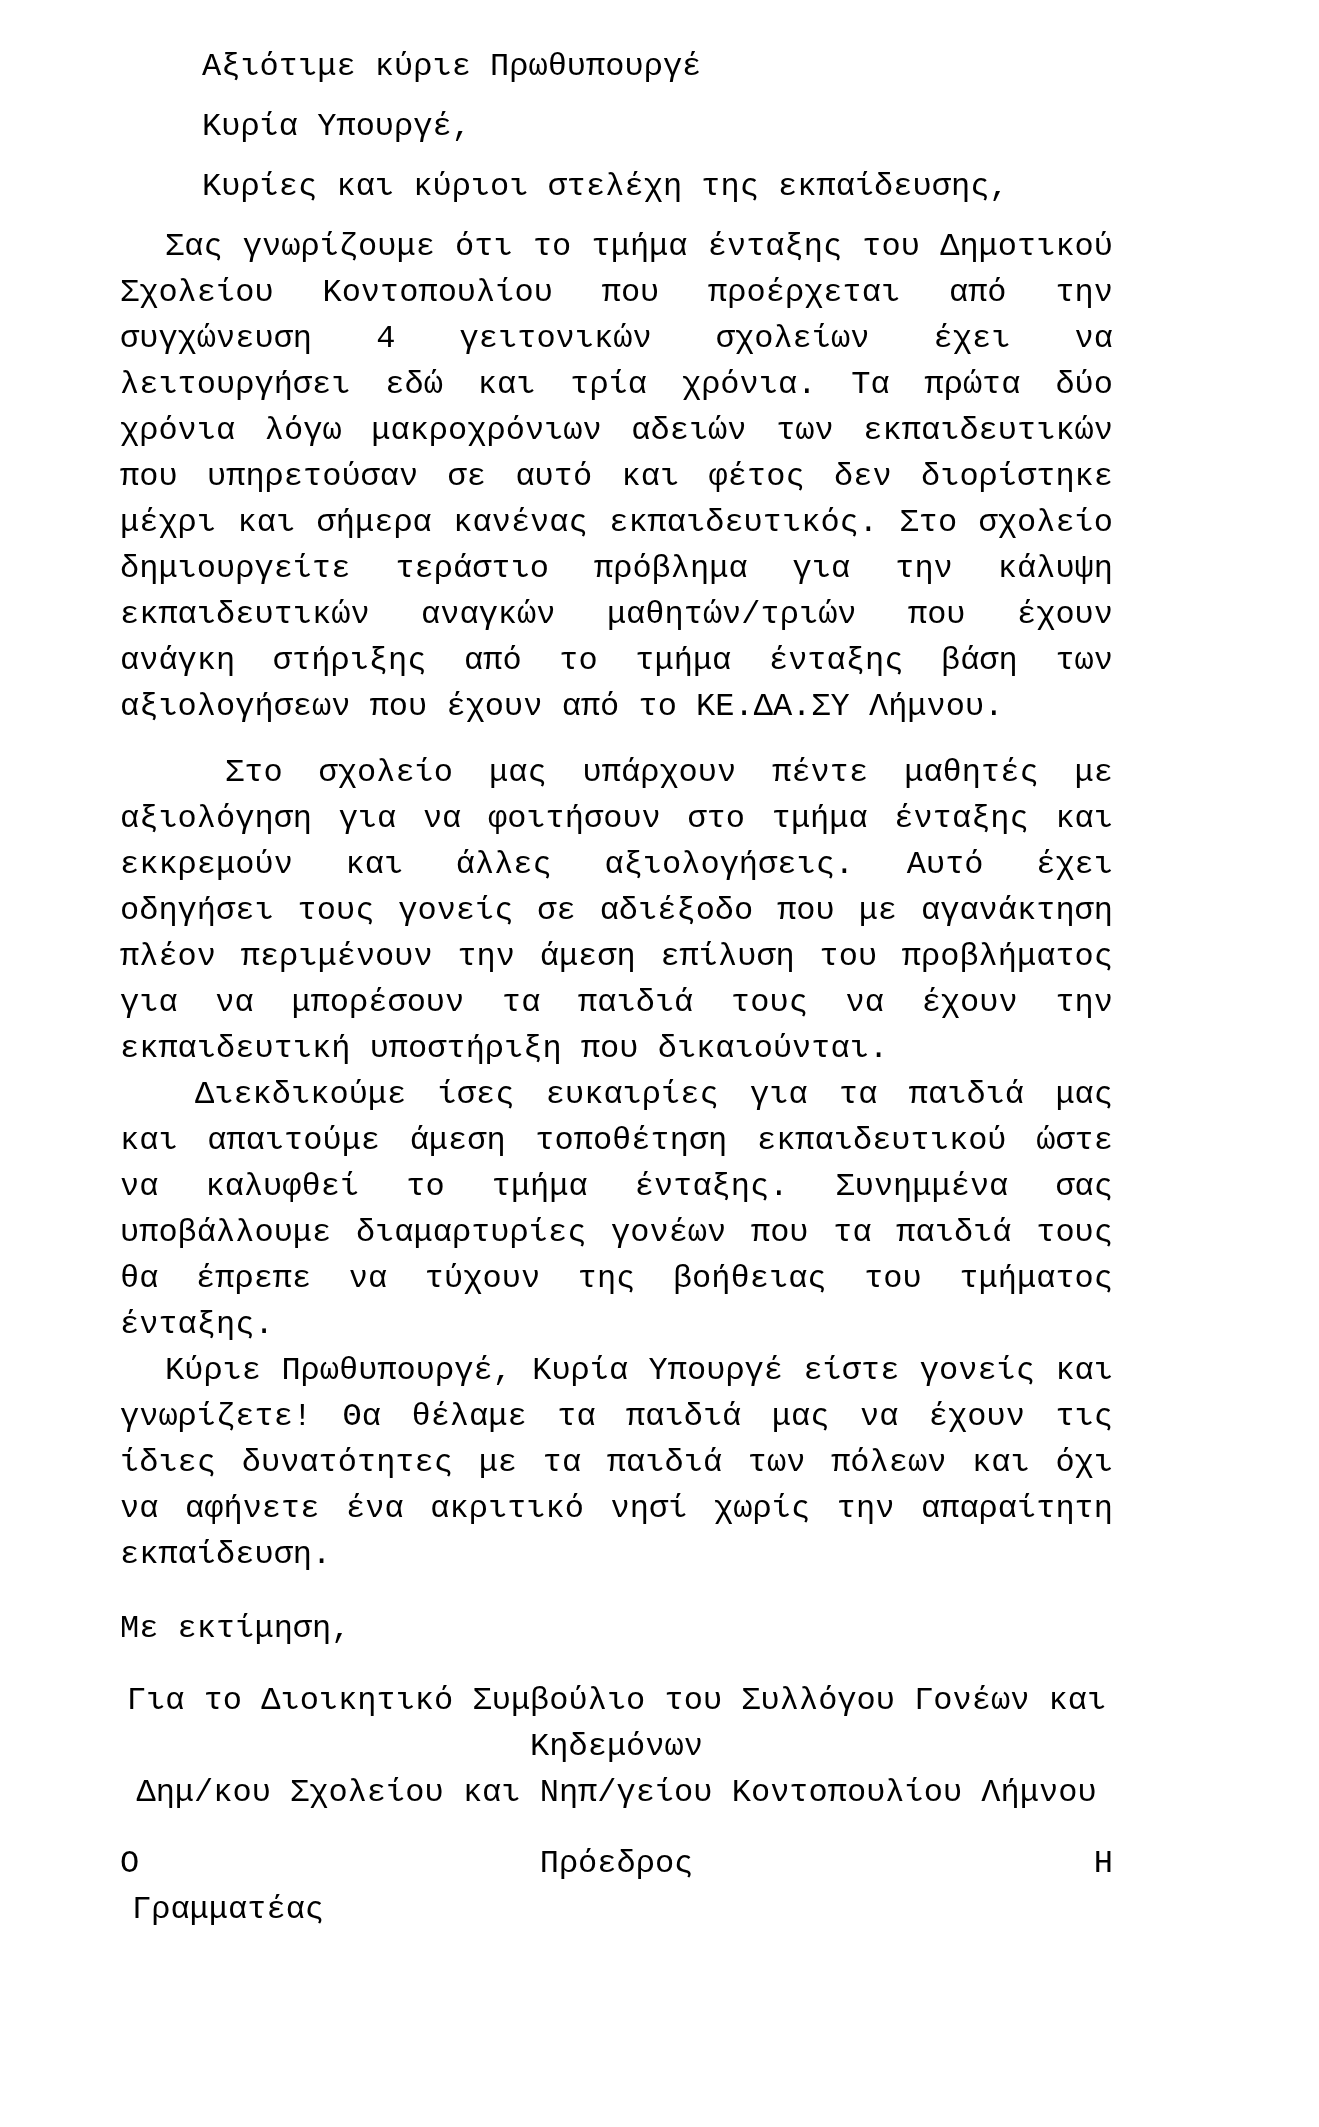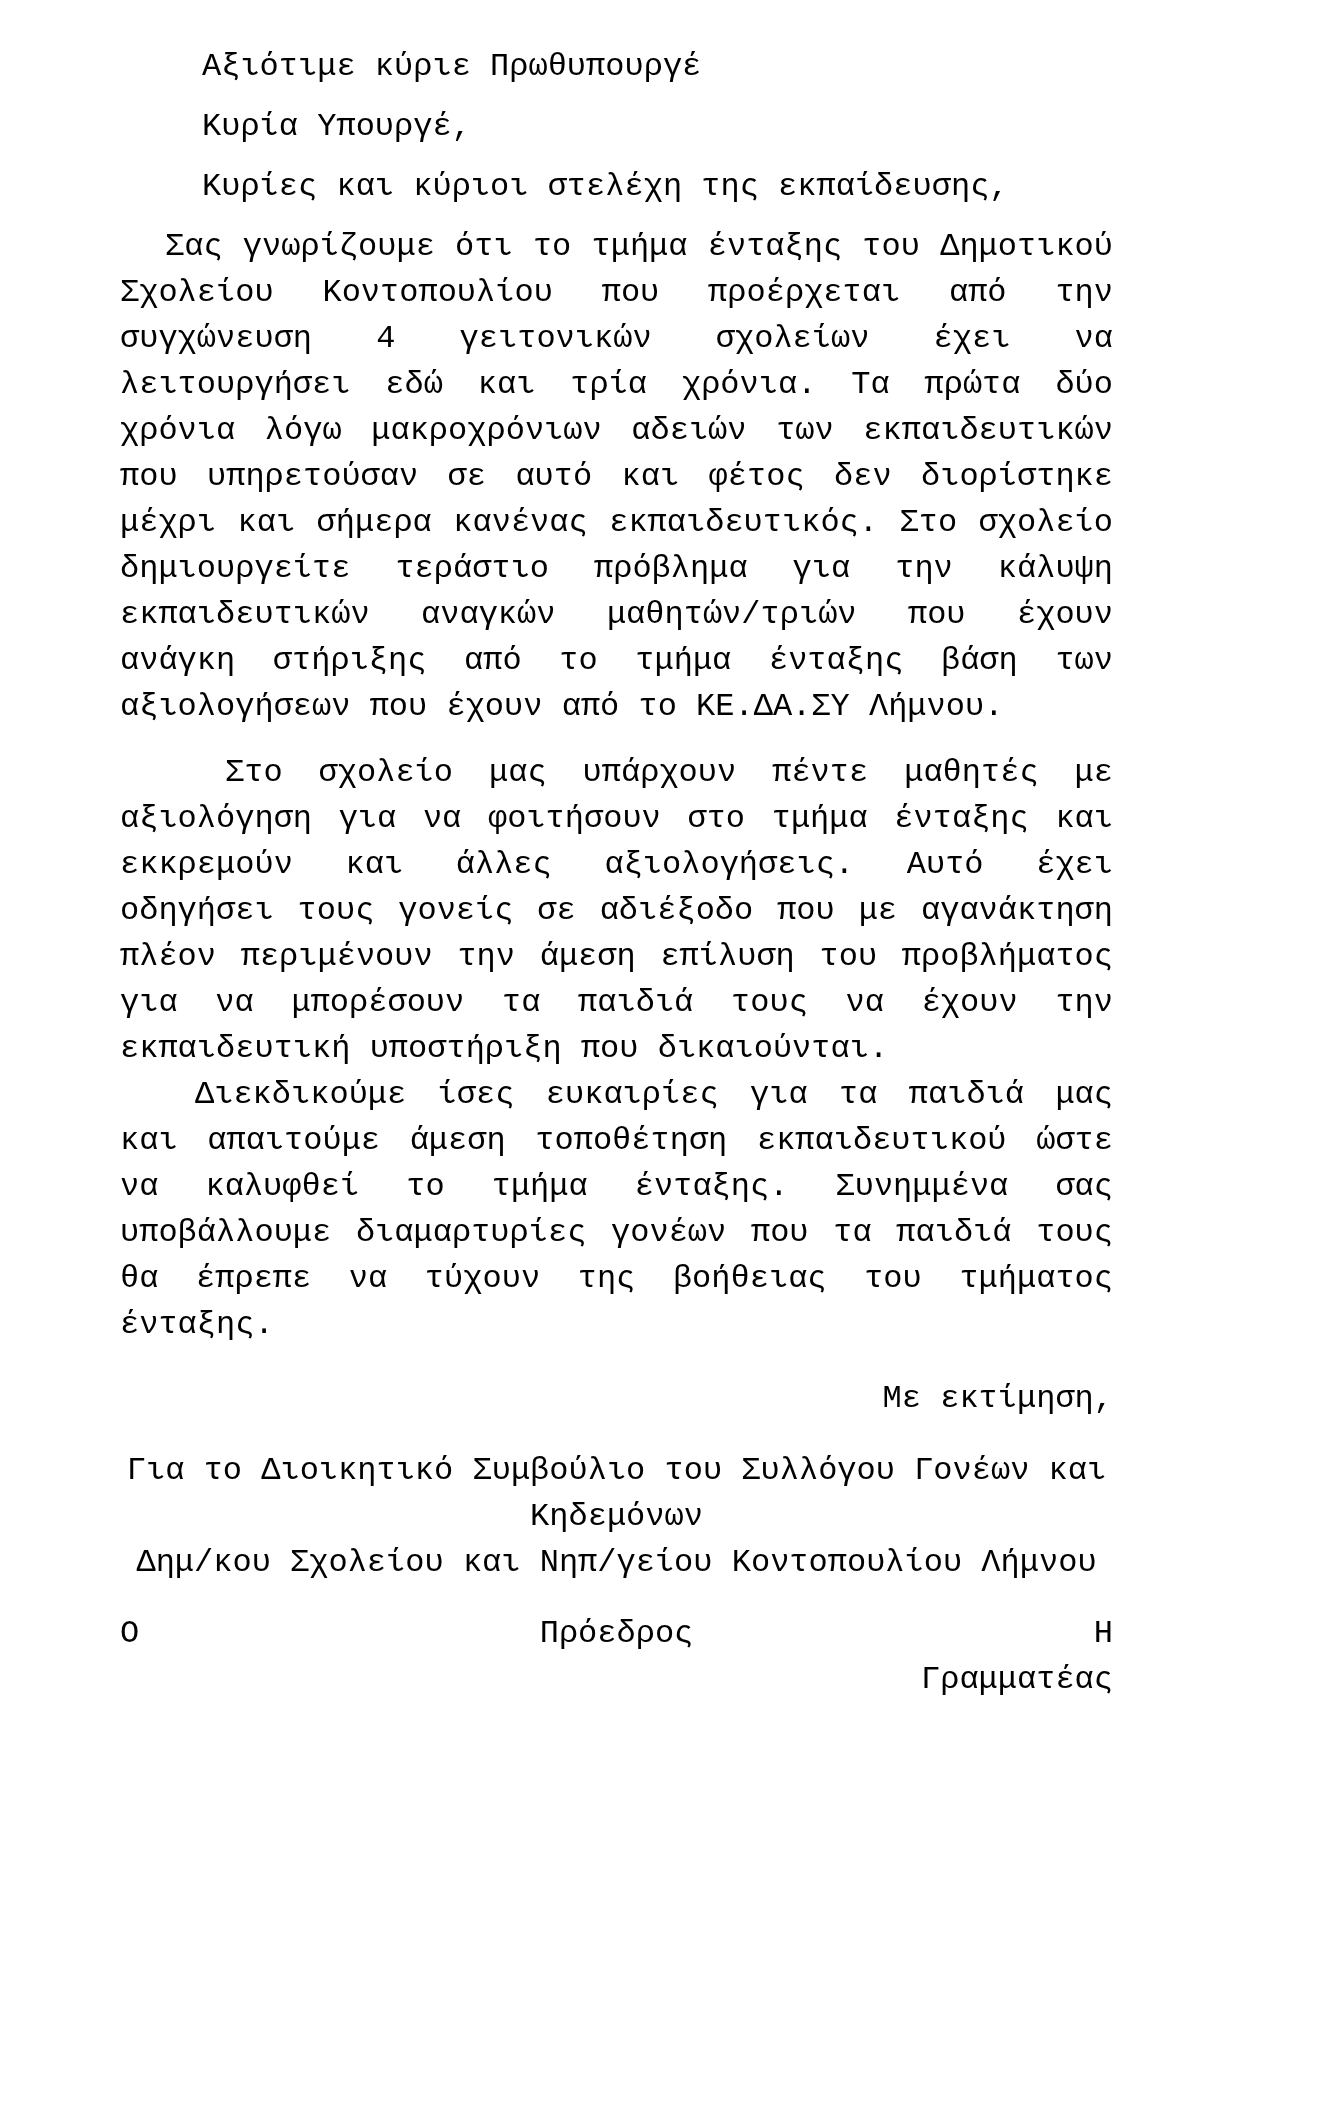--- a/index.html
+++ b/index.html
@@ -16,21 +16,21 @@
   .page {
     box-sizing: border-box;
     width: 100%;
     height: 100%;
     padding: 44px 206px 0 120px;
     font-family: Liberation Mono, monospace;
     font-size: 32px;
     line-height: 46px;
     color: #000000;
   }
-  p { margin: 0; text-align: right; }
+  p { margin: 0; }
 
   .salutation {
     padding-left: 82px;
     margin-bottom: 14px;
     text-align: left;
   }
   .para {
     text-align: justify;
   }
   .para.p1 { text-indent: 45px;  margin-top: 14px; }
@@ -59,20 +59,21 @@
 
 <div class="page">
 
   <p class="salutation">Αξιότιμε κύριε Πρωθυπουργέ</p>
   <p class="salutation">Κυρία Υπουργέ,</p>
   <p class="salutation">Κυρίες και κύριοι στελέχη της εκπαίδευσης,</p>
 
   <p class="para p1">Σας γνωρίζουμε ότι το τμήμα ένταξης του Δημοτικού Σχολείου Κοντοπουλίου που προέρχεται από την συγχώνευση 4 γειτονικών σχολείων έχει να λειτουργήσει εδώ και τρία χρόνια. Τα πρώτα δύο χρόνια λόγω μακροχρόνιων αδειών των εκπαιδευτικών που υπηρετούσαν σε αυτό και φέτος δεν διορίστηκε μέχρι και σήμερα κανένας εκπαιδευτικός. Στο σχολείο δημιουργείτε τεράστιο πρόβλημα για την κάλυψη εκπαιδευτικών αναγκών μαθητών/τριών που έχουν ανάγκη στήριξης από το τμήμα ένταξης βάση των αξιολογήσεων που έχουν από το ΚΕ.ΔΑ.ΣΥ Λήμνου.</p>
   <p class="para p2">Στο σχολείο μας υπάρχουν πέντε μαθητές με αξιολόγηση για να φοιτήσουν στο τμήμα ένταξης και εκκρεμούν και άλλες αξιολογήσεις. Αυτό έχει οδηγήσει τους γονείς σε αδιέξοδο που με αγανάκτηση πλέον περιμένουν την άμεση επίλυση του προβλήματος για να μπορέσουν τα παιδιά τους να έχουν την εκπαιδευτική υποστήριξη που δικαιούνται.</p>
   <p class="para p3">Διεκδικούμε ίσες ευκαιρίες για τα παιδιά μας και απαιτούμε άμεση τοποθέτηση εκπαιδευτικού ώστε να καλυφθεί το τμήμα ένταξης. Συνημμένα σας υποβάλλουμε διαμαρτυρίες γονέων που τα παιδιά τους θα έπρεπε να τύχουν της βοήθειας του τμήματος ένταξης.</p>
+  <p class="para p4">Κύριε Πρωθυπουργέ, Κυρία Υπουργέ είστε γονείς και γνωρίζετε! Θα θέλαμε τα παιδιά μας να έχουν τις ίδιες δυνατότητες με τα παιδιά των πόλεων και όχι να αφήνετε ένα ακριτικό νησί χωρίς την απαραίτητη εκπαίδευση.</p>
 
   <p class="closing">Με εκτίμηση,</p>
 
   <p class="sig-org">Για το Διοικητικό Συμβούλιο του Συλλόγου Γονέων και Κηδεμόνων</p>
   <p class="sig-school">Δημ/κου Σχολείου και Νηπ/γείου Κοντοπουλίου Λήμνου</p>
 
   <div class="sig-title-row">
     <span>Ο</span>
     <span>Πρόεδρος</span>
     <span>Η</span>

